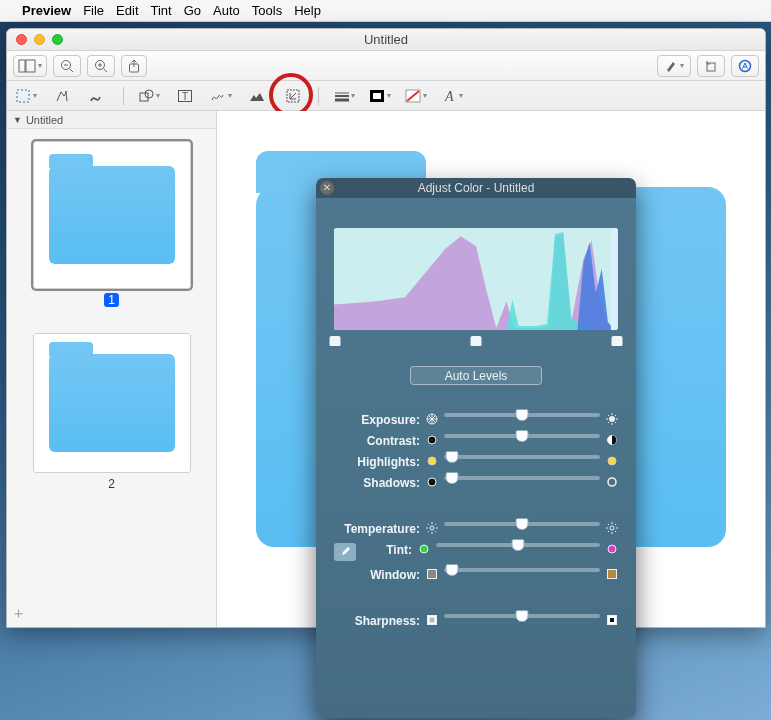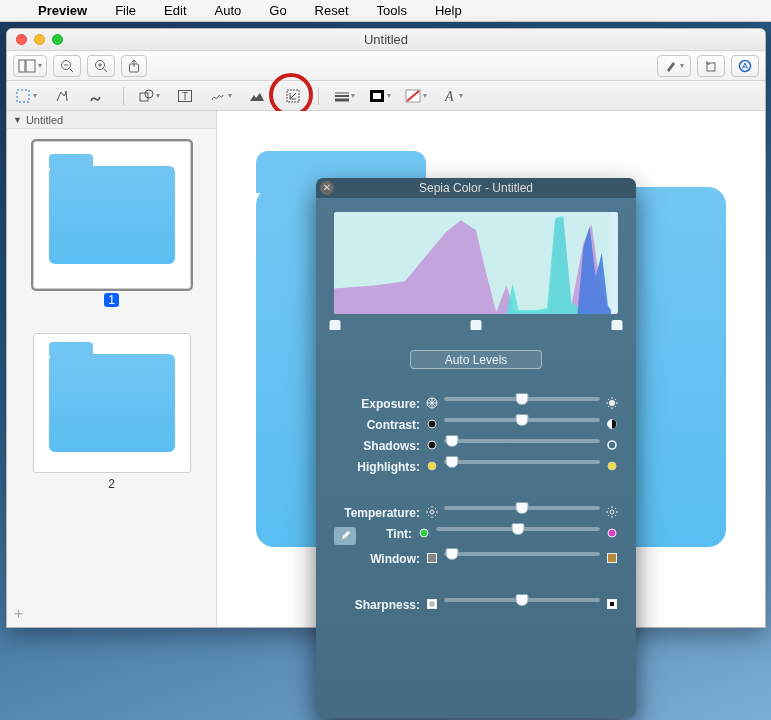--- a/index.html
+++ b/index.html
@@ -12,21 +12,21 @@
     background: linear-gradient(160deg,#1b3a5c 0%, #2a5d8a 40%, #7badd6 100%);
     position: relative;
   }
   
   .menubar {
     height: 22px;
     background: #f6f6f6;
     display: flex;
     align-items: center;
     padding: 0 10px;
-    gap: 28px;
+    gap: 12px;
     font-size: 13px;
     color: #000;
     border-bottom: 1px solid #d0d0d0;
   }
   .menubar .apple { font-size: 14px; }
   .menubar .appname { font-weight: 700; }
   .menubar span { cursor: default; }
 
   
   .window {
@@ -171,21 +171,21 @@
     height:20px;background:rgba(0,0,0,.28);
     display:flex;align-items:center;justify-content:center;
     font-size:12px;color:#ddd;position:relative;
     border-radius:7px 7px 0 0;
   }
   .panel-close{
     position:absolute;left:4px;top:3px;width:14px;height:14px;border-radius:50%;
     background:#6a6a6a;display:flex;align-items:center;justify-content:center;
     font-size:10px;color:#ddd;line-height:1;
   }
-  .panel-body{flex:1;padding:14px 18px 12px;display:flex;flex-direction:column;}
+  .panel-body{flex:1;padding:30px 18px 12px;display:flex;flex-direction:column;}
   .histo{
     height:102px;border-radius:3px;overflow:hidden;background:#d7f4f3;
     position:relative;margin-bottom:6px;
   }
   .hist-svg{width:100%;height:100%;display:block;}
   .levels-track{position:relative;height:14px;margin:0 1px 16px;}
   .lev-thumb{
     position:absolute;top:0;width:11px;height:10px;background:#eef6fa;
     border-radius:2px 2px 1px 1px;transform:translateX(-50%);
   }
@@ -217,23 +217,23 @@
   .reset-wrap{margin-top:auto;padding-top:18px;}
 </style>
 </head>
 <body>
 
 <div class="menubar">
   <span class="apple"></span>
   <span class="appname">Preview</span>
   <span>File</span>
   <span>Edit</span>
+  <span>Tint</span>
+  <span>Go</span>
   <span>Auto</span>
-  <span>Go</span>
-  <span>Reset</span>
   <span>Tools</span>
   <span>Help</span>
 </div>
 
 <div class="window">
   <div class="titlebar">
     <div class="traffic">
       <span class="tl-close"></span>
       <span class="tl-min"></span>
       <span class="tl-zoom"></span>
@@ -394,21 +394,21 @@
 
     <div class="canvas">
       <div class="big-folder"></div>
     </div>
   </div>
 </div>
 
 <div class="panel">
   <div class="panel-title">
     <div class="panel-close">✕</div>
-    <span>Sepia Color - Untitled</span>
+    <span>Adjust Color - Untitled</span>
   </div>
   <div class="panel-body">
     <div class="histo">
       <svg class="hist-svg" viewBox="0 0 280 100" preserveAspectRatio="none">
         <rect width="280" height="100" fill="#cdeeee"></rect>
         <path d="M0 100 L0 75 L40 72 L70 68 L110 20 L125 8 L140 18 L150 60 L160 98 L170 72 L178 98 L200 98 L212 96 L218 8 L226 6 L234 92 L246 30 L254 12 L262 70 L270 96 L280 100 Z" fill="#c08bd5" fill-opacity="0.75"></path>
         <path d="M170 100 L176 70 L182 96 L200 96 L210 94 L218 6 L226 4 L234 88 L244 96 L252 96 L256 100 Z" fill="#58e0dc" fill-opacity="0.85"></path>
         <path d="M240 100 L246 34 L252 14 L258 64 L264 40 L270 92 L276 100 Z" fill="#4d7de0" fill-opacity="0.9"></path>
         <rect x="273" width="6" height="100" fill="#dcefff"></rect>
       </svg>
@@ -460,48 +460,48 @@
             <div class="sthumb" style="left: 50%;"></div>
           </div>
           <div class="sicon">
             <svg xmlns="http://www.w3.org/2000/svg" width="12" height="12">
               <circle cx="6" cy="6" r="4.5" fill="#fff" stroke="#eee"></circle>
               <path d="M6 1.5a4.5 4.5 0 010 9z" fill="#111"></path>
             </svg>
           </div>
         </div>
         <div class="srow">
+          <div class="slabel">Highlights:</div>
+          <div class="sicon">
+            <svg xmlns="http://www.w3.org/2000/svg" width="12" height="12">
+              <circle cx="6" cy="6" r="4" fill="#f4df3a" stroke="#ccc"></circle>
+            </svg>
+          </div>
+          <div class="strack">
+            <div class="sthumb" style="left: 5%;"></div>
+          </div>
+          <div class="sicon">
+            <svg xmlns="http://www.w3.org/2000/svg" width="12" height="12">
+              <circle cx="6" cy="6" r="4" fill="#f4df3a" stroke="#ccc"></circle>
+            </svg>
+          </div>
+        </div>
+        <div class="srow">
           <div class="slabel">Shadows:</div>
           <div class="sicon">
             <svg xmlns="http://www.w3.org/2000/svg" width="12" height="12">
               <circle cx="6" cy="6" r="4" fill="#111" stroke="#eee"></circle>
             </svg>
           </div>
           <div class="strack">
             <div class="sthumb" style="left: 5%;"></div>
           </div>
           <div class="sicon">
             <svg xmlns="http://www.w3.org/2000/svg" width="12" height="12">
               <circle cx="6" cy="6" r="4" fill="none" stroke="#eee" stroke-width="1.6"></circle>
-            </svg>
-          </div>
-        </div>
-        <div class="srow">
-          <div class="slabel">Highlights:</div>
-          <div class="sicon">
-            <svg xmlns="http://www.w3.org/2000/svg" width="12" height="12">
-              <circle cx="6" cy="6" r="4" fill="#f4df3a" stroke="#ccc"></circle>
-            </svg>
-          </div>
-          <div class="strack">
-            <div class="sthumb" style="left: 5%;"></div>
-          </div>
-          <div class="sicon">
-            <svg xmlns="http://www.w3.org/2000/svg" width="12" height="12">
-              <circle cx="6" cy="6" r="4" fill="#f4df3a" stroke="#ccc"></circle>
             </svg>
           </div>
         </div>
         <div class="group-gap"></div>
         <div class="srow">
           <div class="slabel">Temperature:</div>
           <div class="sicon">
             <svg xmlns="http://www.w3.org/2000/svg" width="12" height="12">
               <circle cx="6" cy="6" r="2" fill="none" stroke="#eee"></circle>
               <g stroke="#eee">

